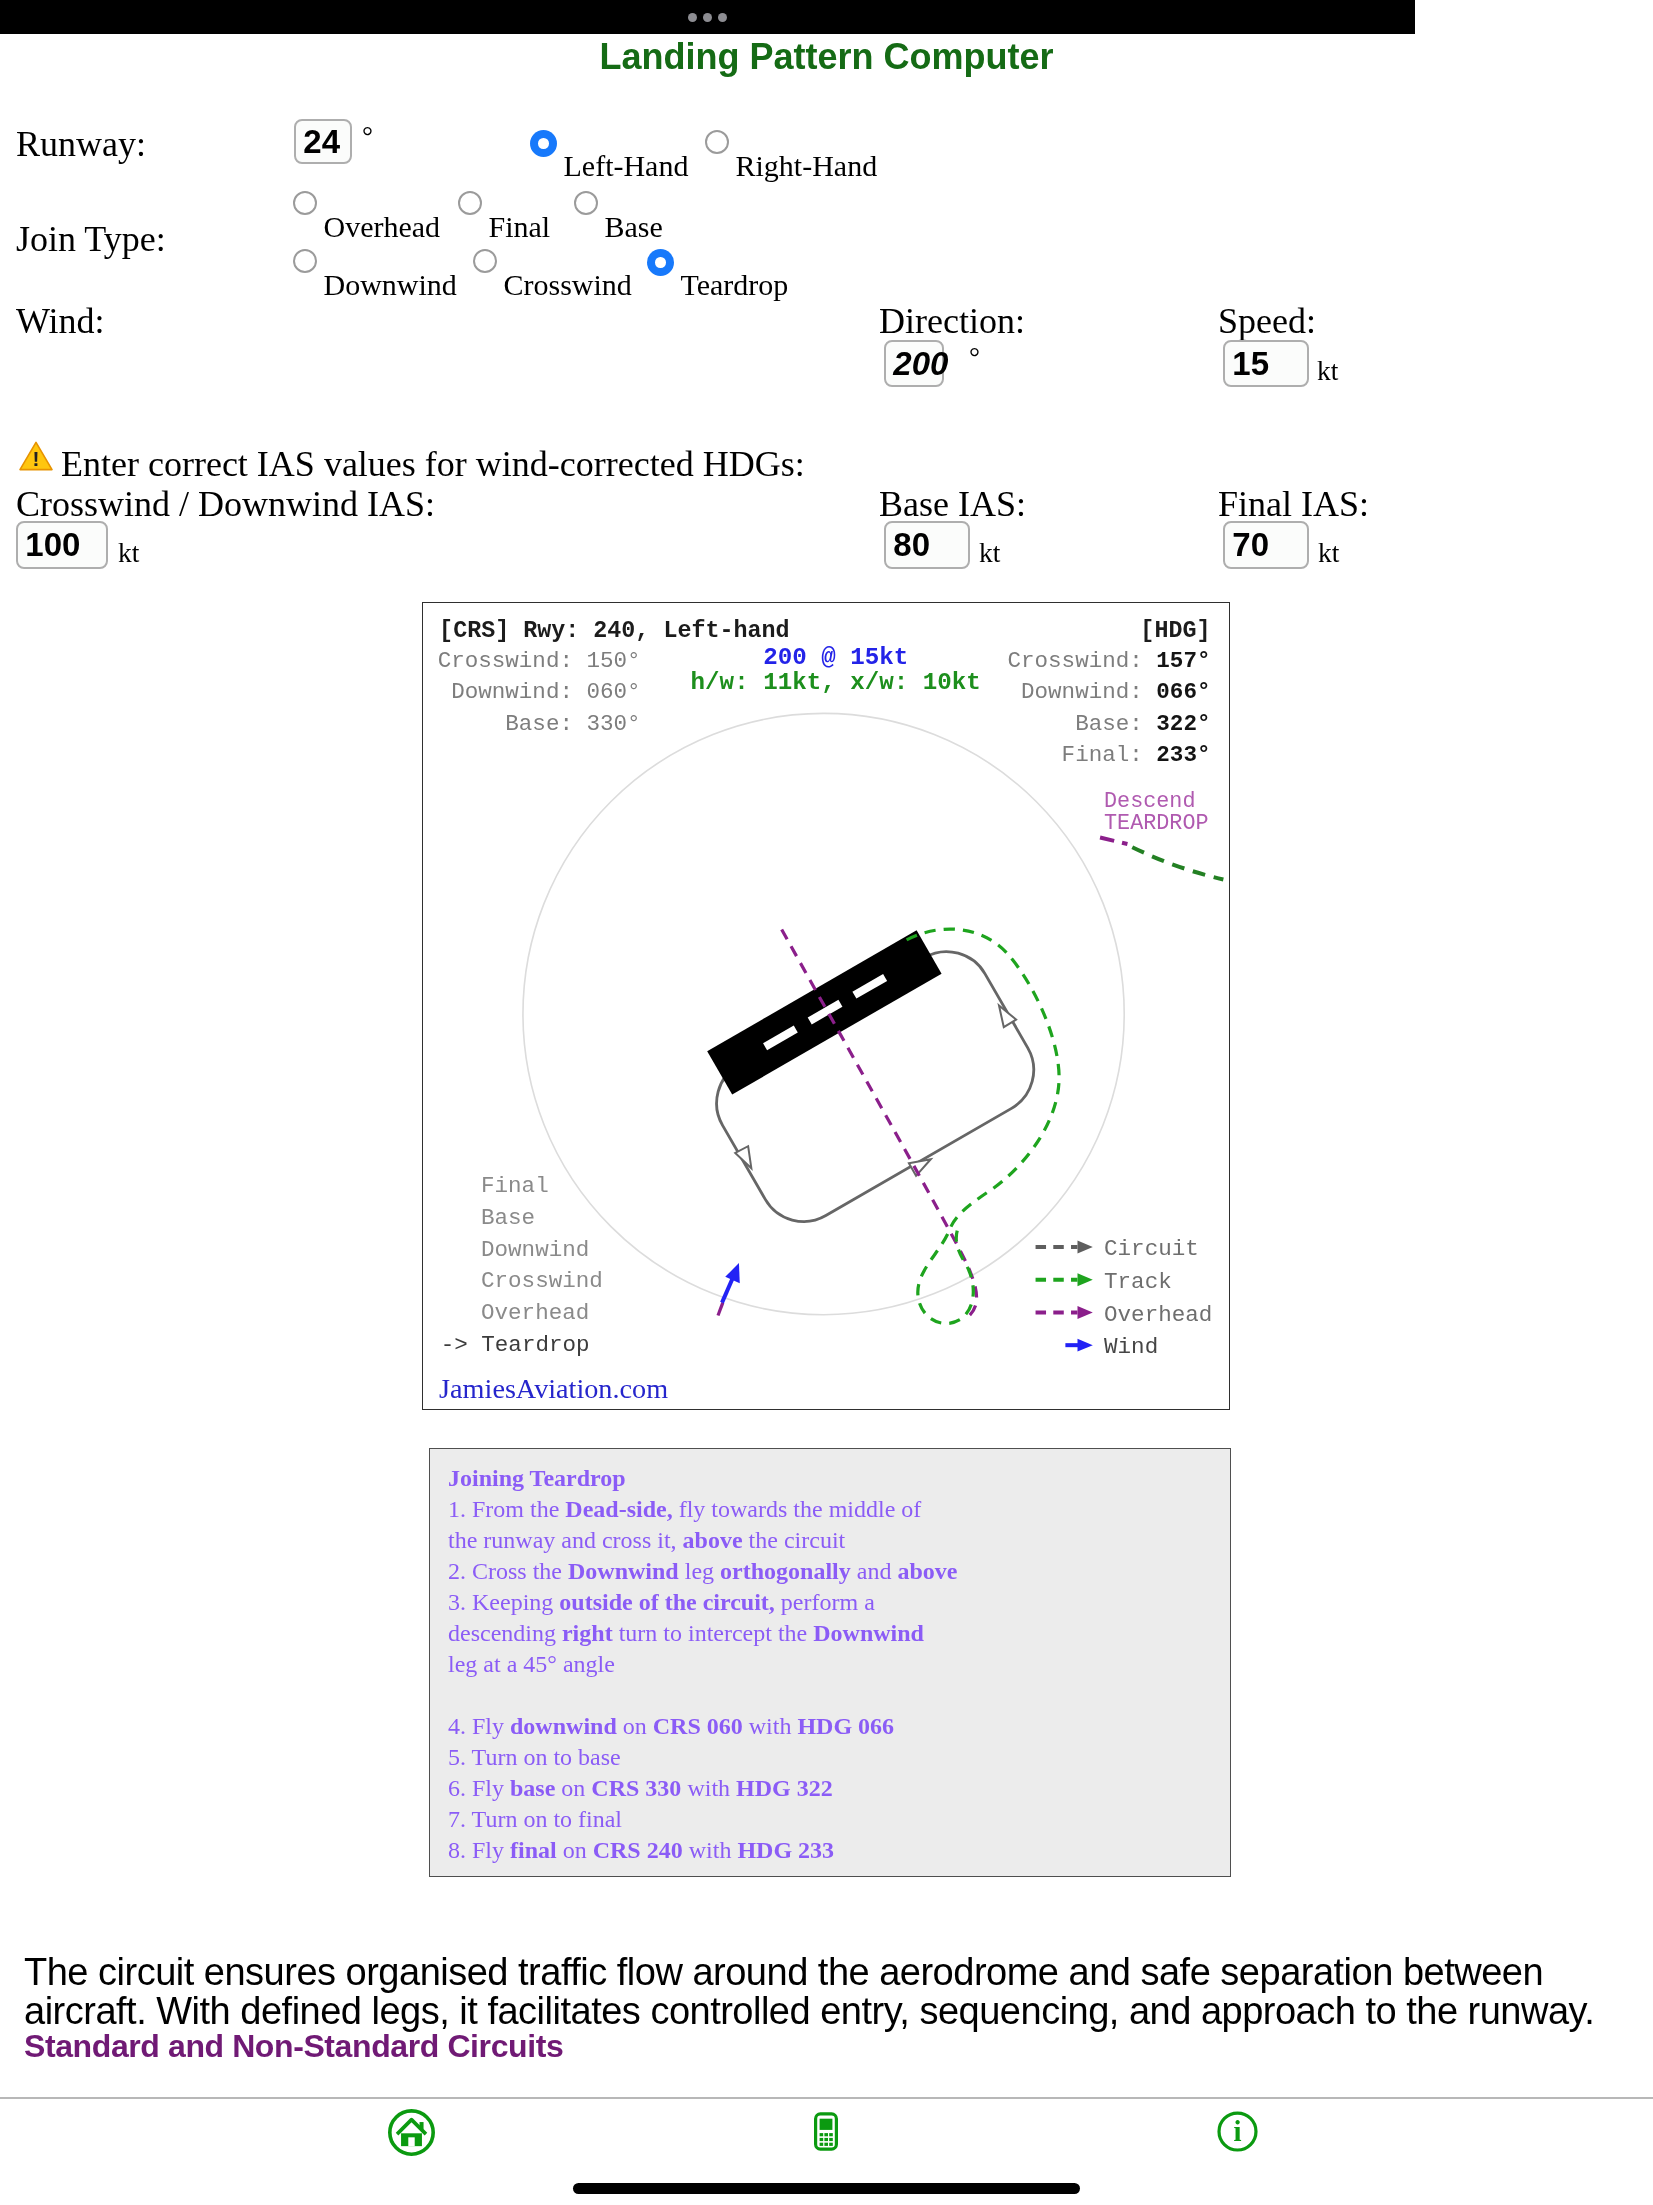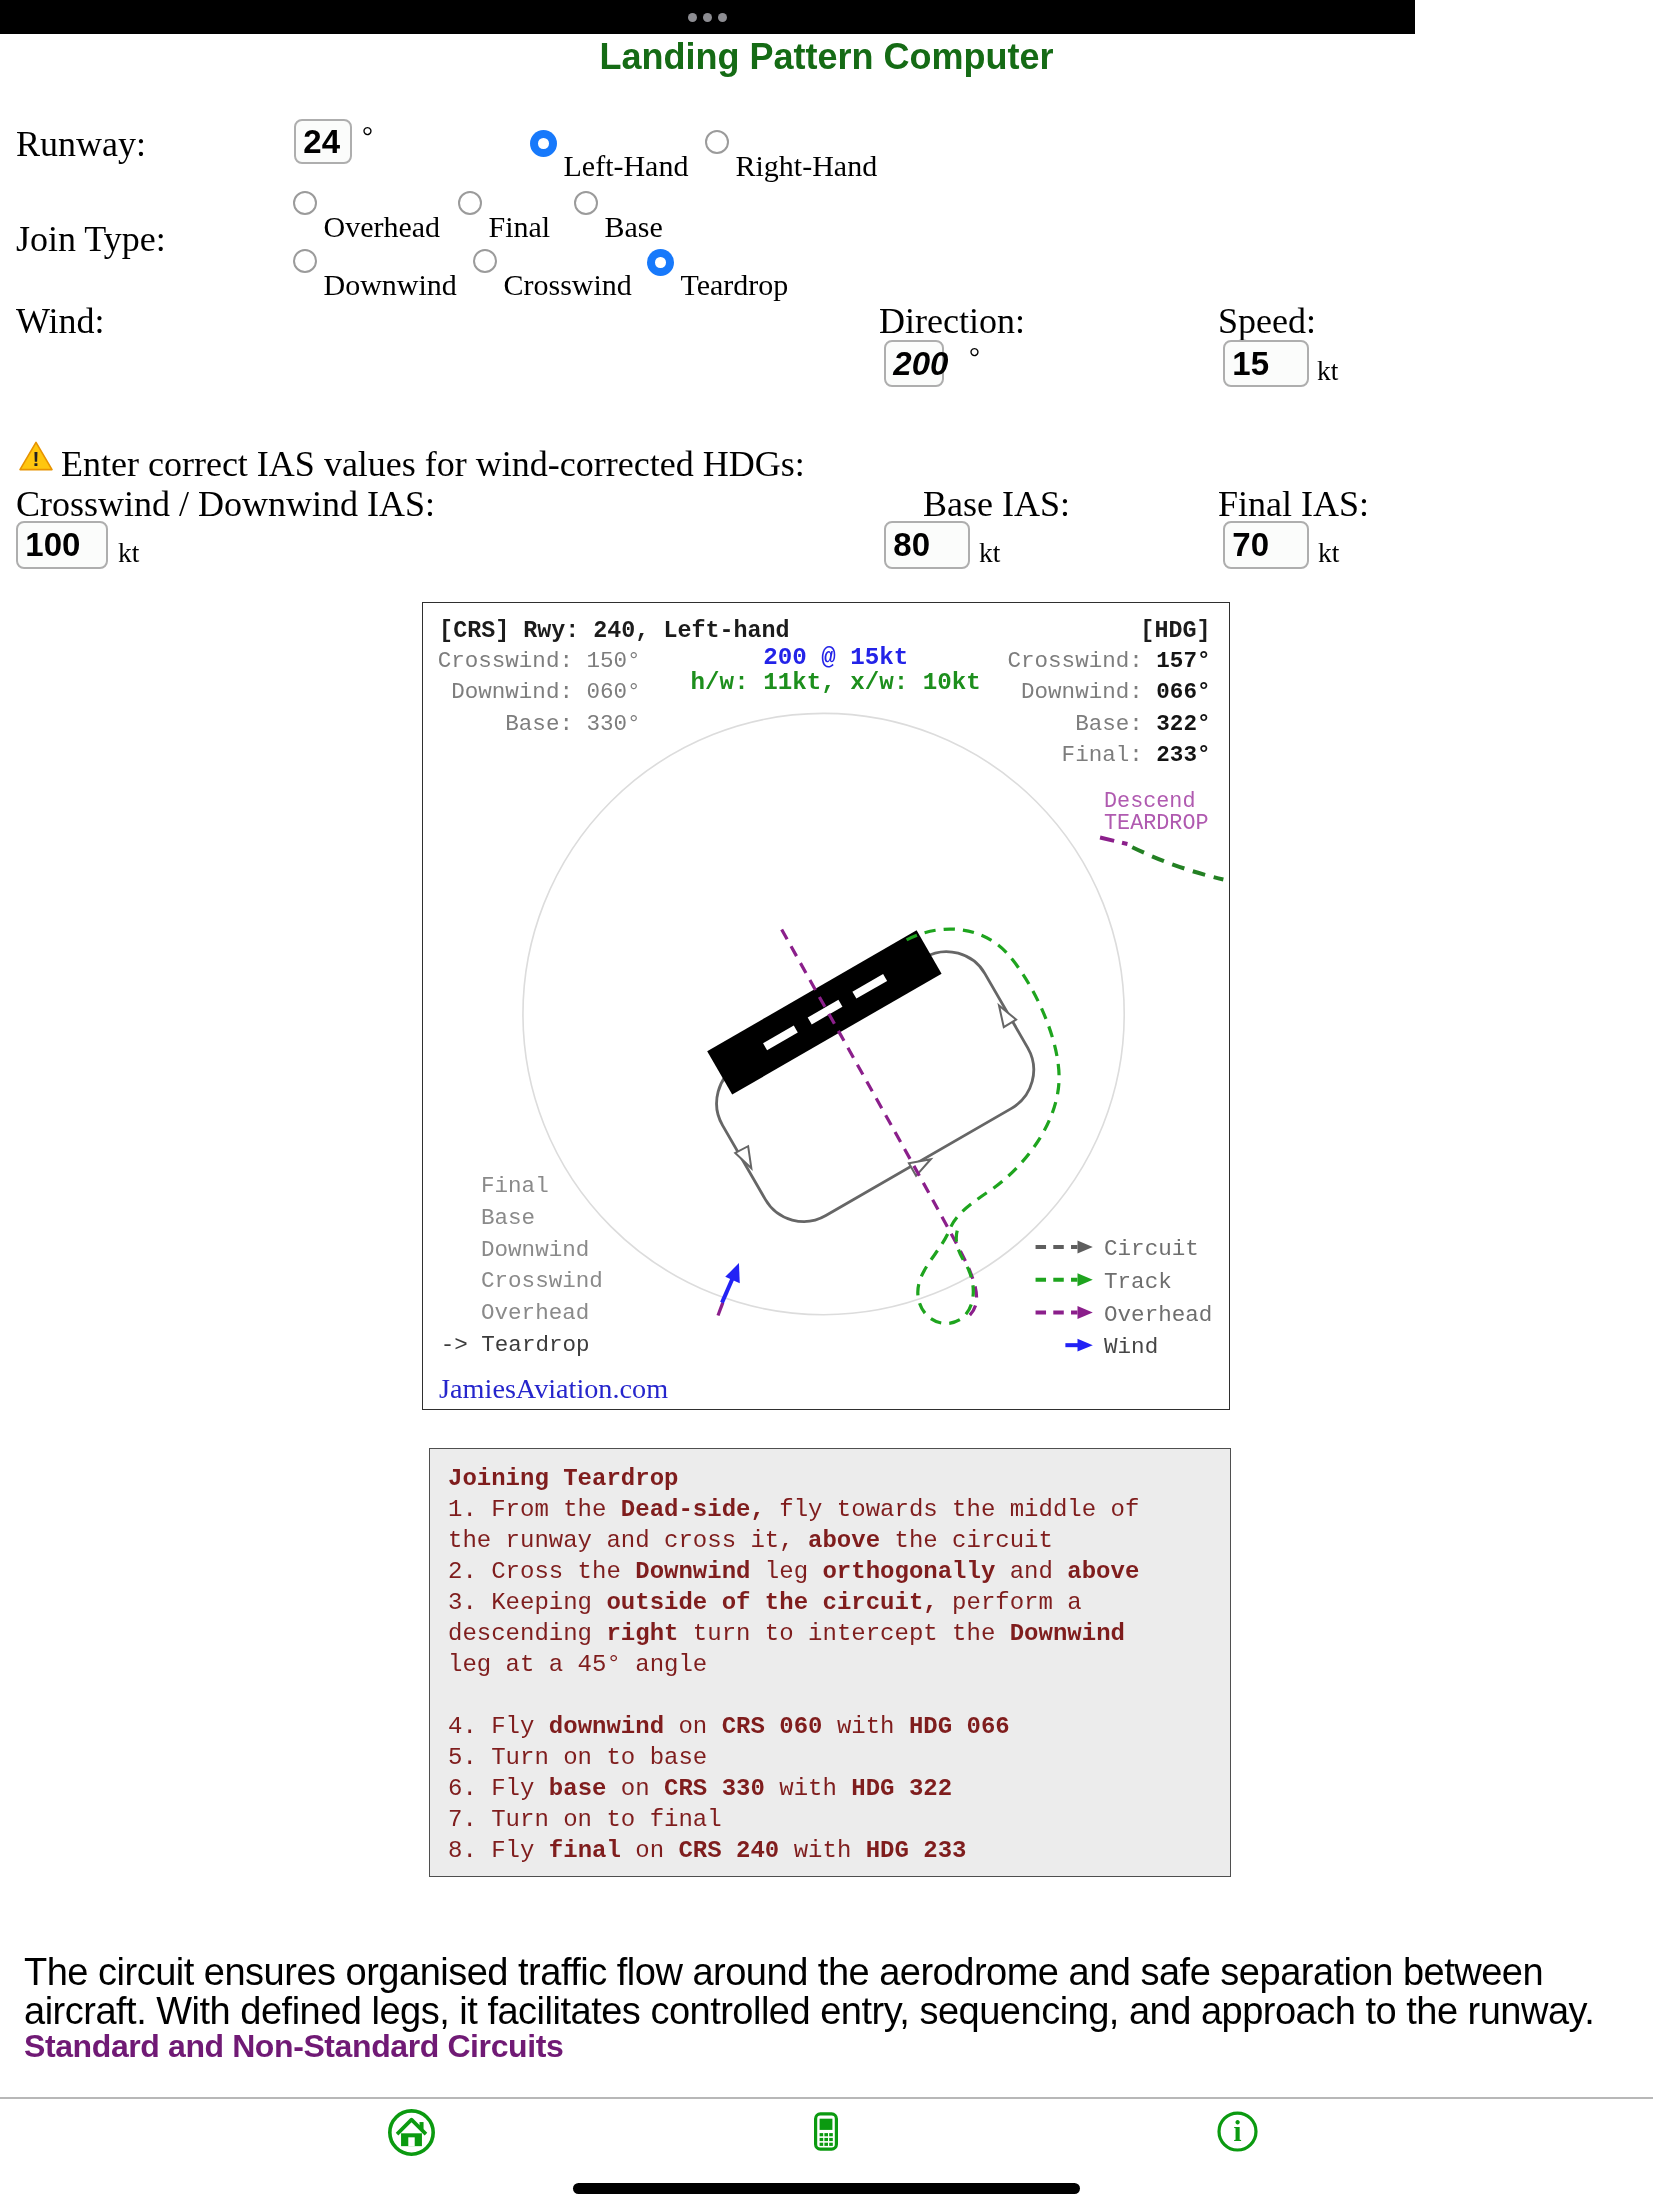--- a/index.html
+++ b/index.html
@@ -29,21 +29,21 @@
   .warn-ico{position:absolute;left:18px;top:440px;}
   
   .diagram{position:absolute;left:422px;top:602px;width:808px;height:808px;border:1.6px solid #2f2f2f;
            box-sizing:border-box;background:#fff;}
   .diagram svg{width:100%;height:100%;display:block;}
   .diagram svg text{font-family:"Liberation Mono",monospace;}
   .site-link{font-family:"Liberation Serif",serif !important;cursor:pointer;}
   
   .instructions{position:absolute;left:429px;top:1448px;width:802px;height:429px;background:#ececec;
                 border:1.6px solid #4f4f4f;box-sizing:border-box;padding:13.7px 8px 0 18px;
-                font-family:Liberation Mono, monospace;font-size:24px;line-height:31px;color:#7f1d1d;}
+                font-family:Liberation Serif, serif;font-size:24px;line-height:31px;color:#8b5cf6;}
   .iline b{font-weight:bold;}
   
   .paragraph{position:absolute;left:24px;top:1915px;width:1608px;
              font-family:"Liberation Sans",sans-serif;font-size:38px;line-height:39px;letter-spacing:-0.5px;}
   .section-heading{position:absolute;left:24px;top:2028px;margin:0;
                    font:bold 32px "Liberation Sans",sans-serif;color:#701a75;letter-spacing:-0.4px;}
   
   .toolbar-sep{position:absolute;left:0;top:2097px;width:1653px;height:1.6px;background:#b8b8b8;}
   .tool-icon{position:absolute;cursor:pointer;}
   .home-indicator{position:absolute;left:573px;top:2183px;width:507px;height:10.5px;border-radius:5.7px;background:#000;}
@@ -128,21 +128,21 @@
   </div>
   <span class="unit" style="left:1317px;top:356px;">kt</span>
 
   <svg class="warn-ico" width="36" height="32" viewBox="0 0 44 40">
     <polygon points="22,3 42,37 2,37" fill="#ffc60e" stroke="#e79300" stroke-width="2" stroke-linejoin="round"></polygon>
     <text x="22" y="32" text-anchor="middle" font-family="Liberation Sans, sans-serif" font-size="26" font-weight="bold" fill="#222">!</text>
   </svg>
   <span class="lbl" style="left:61px;top:443px;">Enter correct IAS values for wind-corrected HDGs:</span>
 
   <span class="lbl" style="left:16px;top:483px;">Crosswind / Downwind IAS:</span>
-  <span class="lbl" style="left:923px;top:483px;">Base IAS:</span>
+  <span class="lbl" style="left:879px;top:483px;">Base IAS:</span>
   <span class="lbl" style="left:1218px;top:483px;">Final IAS:</span>
   <div class="input" style="left:16px;top:521px;width:92px;height:48px;">
     <span>100</span>
   </div>
   <span class="unit" style="left:118px;top:538px;">kt</span>
   <div class="input" style="left:884px;top:521px;width:86px;height:48px;">
     <span>80</span>
   </div>
   <span class="unit" style="left:979px;top:538px;">kt</span>
   <div class="input" style="left:1223px;top:521px;width:86px;height:48px;">

